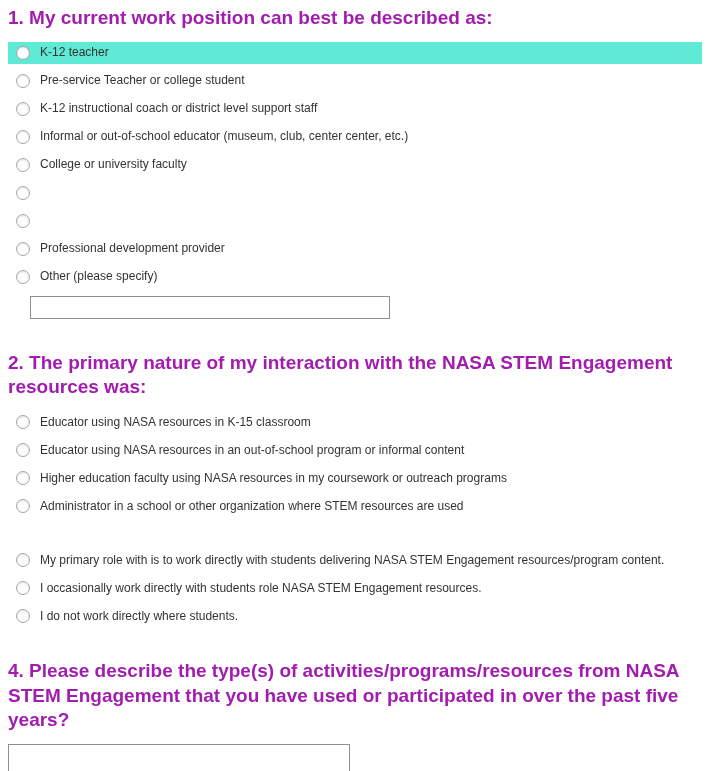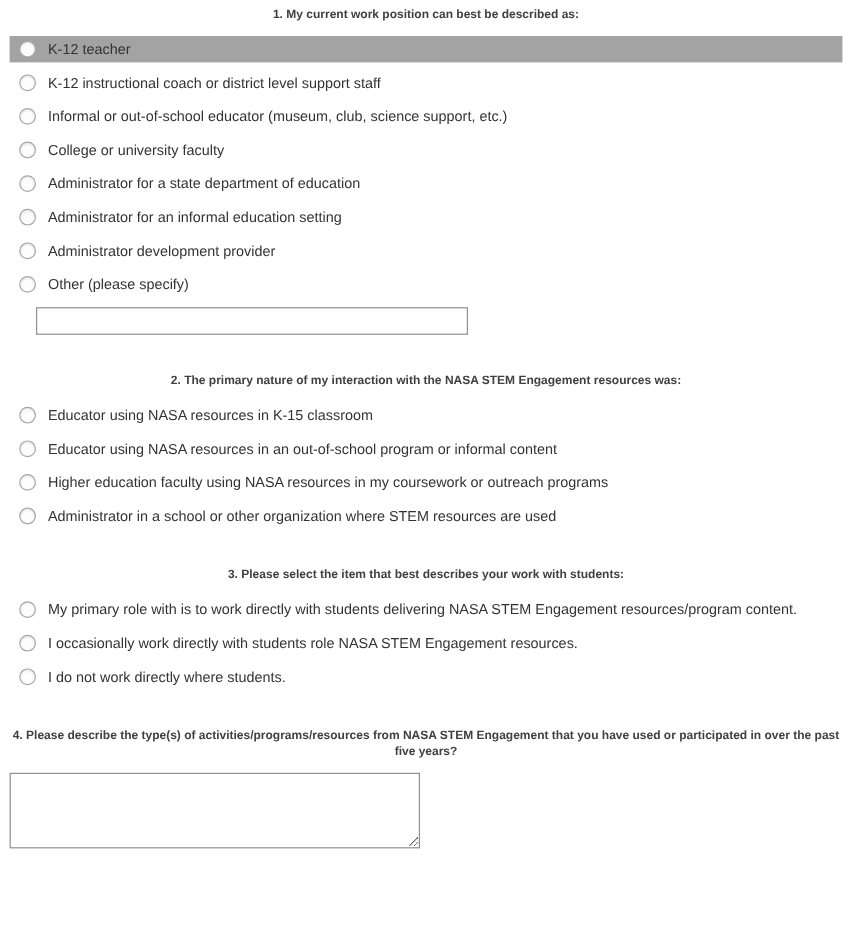--- a/index.html
+++ b/index.html
@@ -11,39 +11,38 @@
     color: #333333;
   }
   .page {
     width: 710px;
     min-height: 771px;
     padding: 6px 8px 10px 8px;
   }
   .question { margin-bottom: 0; }
   .question + .question { margin-top: 32px; }
   .q-title {
-    font-size: 10px;
+    font-size: 19px;
     font-weight: bold;
-    color: #404040;
+    color: #a21caf;
     margin: 0 0 11px 0;
     line-height: 1.3;
     max-width: 694px;
-    text-align: center;
   }
   .options { margin: 0; }
   .option {
     display: flex;
     align-items: center;
     height: 22px;
     margin-bottom: 6px;
     padding-left: 8px;
     width: 100%;
     cursor: pointer;
   }
-  .option.highlighted { background: #a3a3a3; }
+  .option.highlighted { background: #5eead4; }
   .radio {
     width: 14px;
     height: 14px;
     border-radius: 50%;
     border: 1px solid #a6a6a6;
     background: #fdfdfd;
     box-shadow: inset 0 1px 2px rgba(0,0,0,0.10);
     margin-right: 10px;
     flex: none;
   }
@@ -86,41 +85,43 @@
 
   <section class="question">
     <h2 class="q-title">1. My current work position can best be described as:</h2>
     <div class="options">
       <label class="option highlighted">
         <span class="radio"></span>
         <span class="opt-label">K-12 teacher</span>
       </label>
       <label class="option">
         <span class="radio"></span>
+        <span class="opt-label">Pre-service Teacher or college student</span>
+      </label>
+      <label class="option">
+        <span class="radio"></span>
         <span class="opt-label">K-12 instructional coach or district level support staff</span>
       </label>
       <label class="option">
         <span class="radio"></span>
-        <span class="opt-label">Informal or out-of-school educator (museum, club, science support, etc.)</span>
+        <span class="opt-label">Informal or out-of-school educator (museum, club, center center, etc.)</span>
       </label>
       <label class="option">
         <span class="radio"></span>
         <span class="opt-label">College or university faculty</span>
       </label>
       <label class="option">
         <span class="radio"></span>
-        <span class="opt-label">Administrator for a state department of education</span>
       </label>
       <label class="option">
         <span class="radio"></span>
-        <span class="opt-label">Administrator for an informal education setting</span>
       </label>
       <label class="option">
         <span class="radio"></span>
-        <span class="opt-label">Administrator development provider</span>
+        <span class="opt-label">Professional development provider</span>
       </label>
       <label class="option">
         <span class="radio"></span>
         <span class="opt-label">Other (please specify)</span>
       </label>
     </div>
     <input type="text" class="other-input" value="" style="">
   </section>
 
   <section class="question">
@@ -139,21 +140,20 @@
         <span class="opt-label">Higher education faculty using NASA resources in my coursework or outreach programs</span>
       </label>
       <label class="option">
         <span class="radio"></span>
         <span class="opt-label">Administrator in a school or other organization where STEM resources are used</span>
       </label>
     </div>
   </section>
 
   <section class="question">
-    <h2 class="q-title">3. Please select the item that best describes your work with students:</h2>
     <div class="options">
       <label class="option">
         <span class="radio"></span>
         <span class="opt-label">My primary role with is to work directly with students delivering NASA STEM Engagement resources/program content.</span>
       </label>
       <label class="option">
         <span class="radio"></span>
         <span class="opt-label">I occasionally work directly with students role NASA STEM Engagement resources.</span>
       </label>
       <label class="option">

